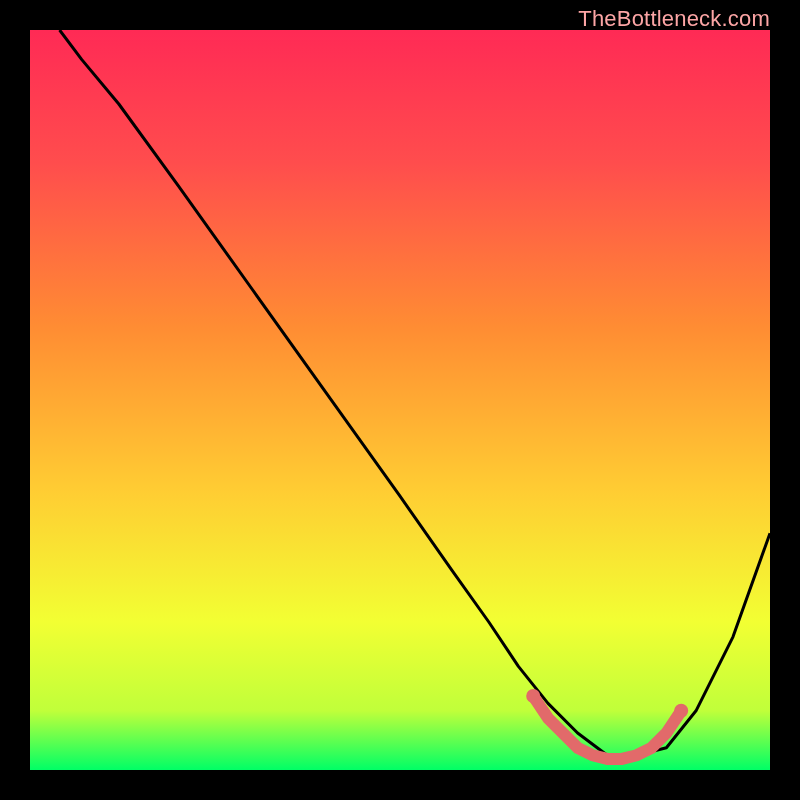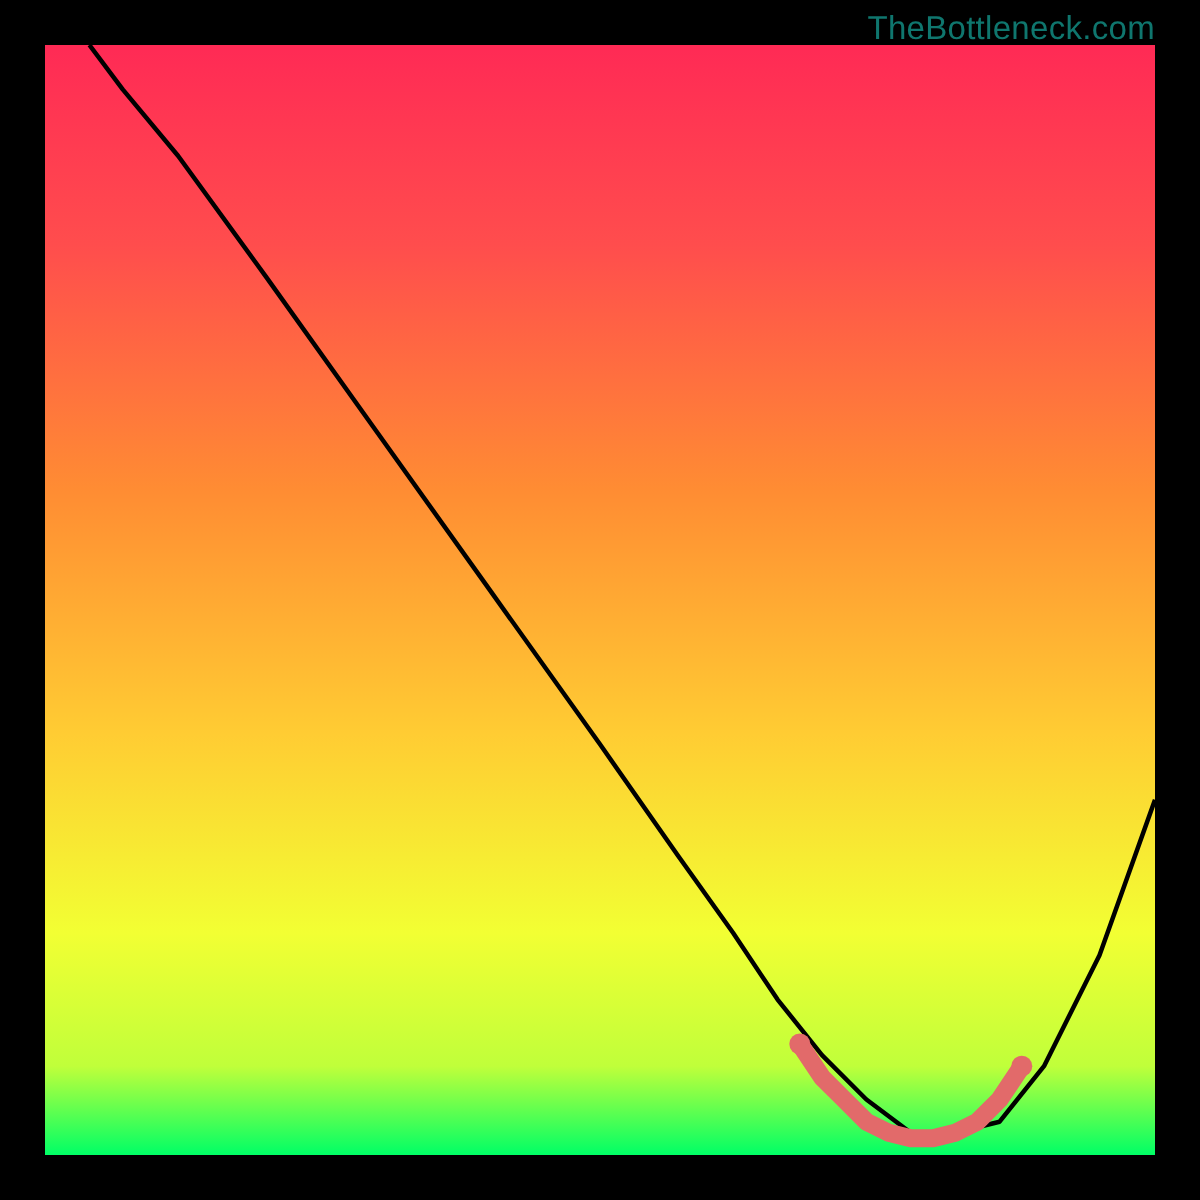--- a/index.html
+++ b/index.html
@@ -18,21 +18,21 @@
     height: 740px;
     overflow: hidden;
   }
   .watermark {
     position: absolute;
     top: 6px;
     right: 30px;
     font-family: Arial, Helvetica, sans-serif;
     font-size: 22px;
     font-weight: 500;
-    color: #0f766e;
+    color: #fca5a5;
     letter-spacing: 0.2px;
   }
   svg { display: block; }
 </style>
 </head>
 <body>
 
 <div class="frame">
 
   <div class="watermark">TheBottleneck.com</div>

